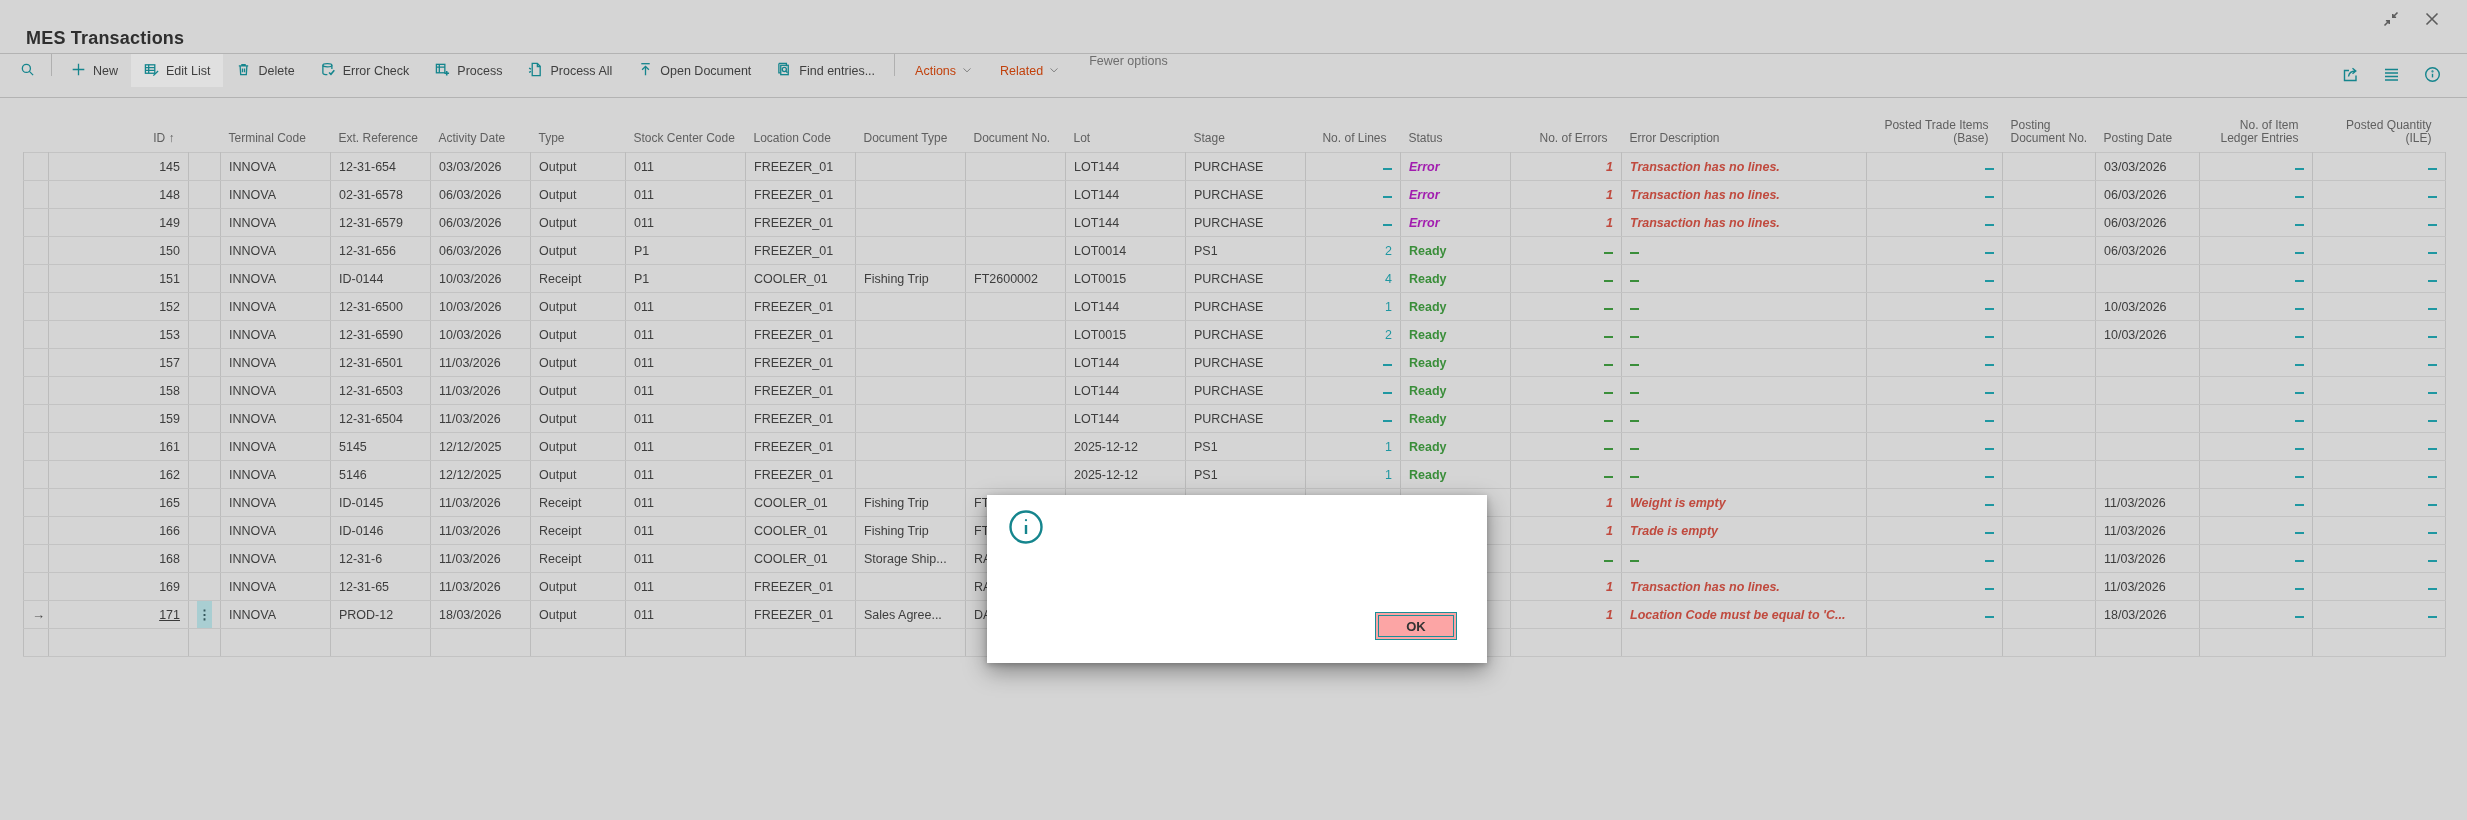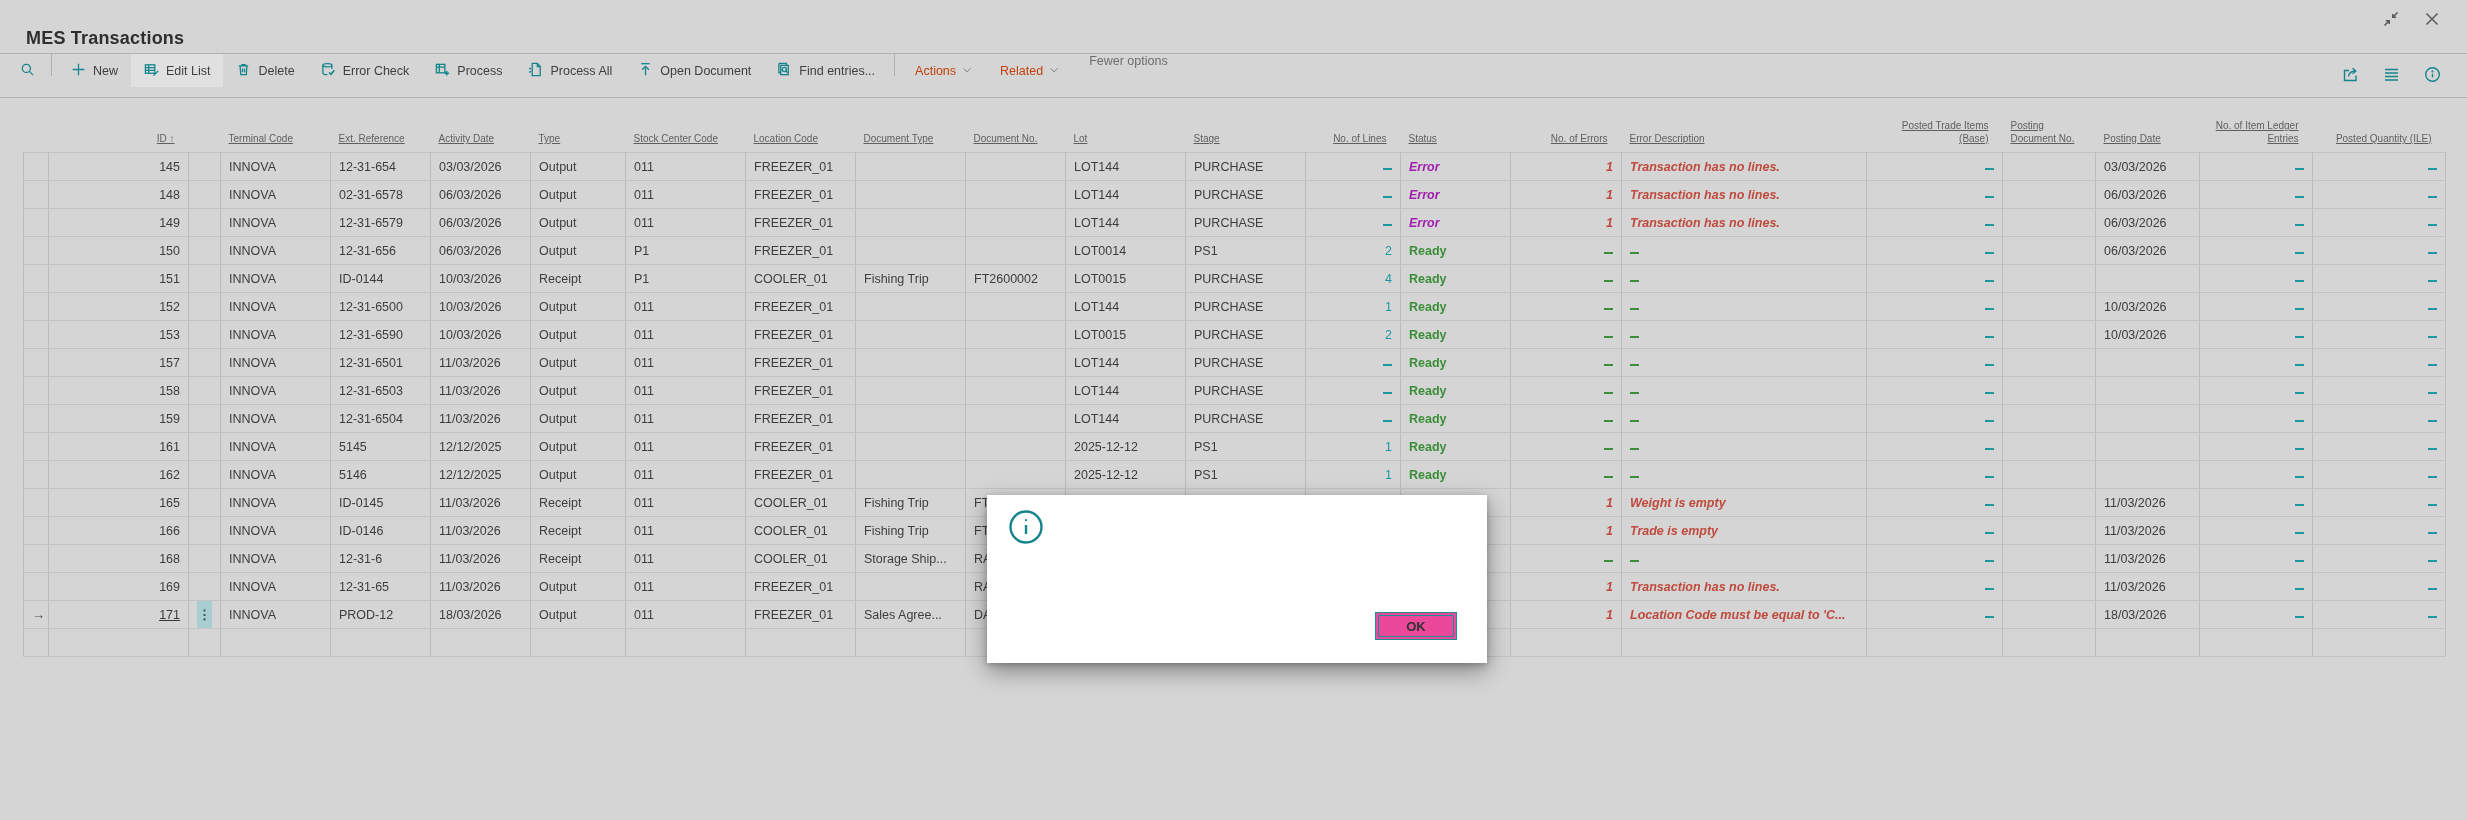--- a/index.html
+++ b/index.html
@@ -29,21 +29,21 @@
   .chev svg{stroke:#6a6a6a;stroke-width:1.3;fill:none;width:10px;height:10px;}
   .tb-fewer{padding:0 16px;font-size:12.5px;color:#6d6d6d;cursor:pointer;background:none;border:none;font-family:inherit;}
   .tb-right{position:absolute;right:26px;top:54px;height:43px;display:flex;align-items:center;gap:24px;}
   .tb-iconbtn{background:none;border:none;padding:0;cursor:pointer;display:flex;}
   .tb-iconbtn svg{stroke:#15858d;stroke-width:1.4;fill:none;width:17px;height:17px;}
 
   
   table.grid{position:absolute;left:23px;top:100px;width:2422px;border-collapse:collapse;table-layout:fixed;}
   table.grid th{
     border:none;vertical-align:bottom;padding:0 8px 7px 8px;
-    font-size:10px;font-weight:400;color:#5f5f5f;line-height:13px;text-align:left;height:45px;cursor:pointer;text-decoration:underline;
+    font-size:12px;font-weight:400;color:#5f5f5f;line-height:13px;text-align:left;height:45px;cursor:pointer;
   }
   table.grid th.r{text-align:right;padding-right:14px;}
   table.grid td{
     border:1px solid #bcbcbc;border-top-color:#c3c3c3;border-bottom-color:#c3c3c3;
     height:27px;padding:0 8px;font-size:12.5px;color:#3d3d3d;
     white-space:nowrap;overflow:hidden;cursor:default;
   }
   td.r{text-align:right;padding-right:14px;}
   td .lk{color:#1f97a1;}
   .st-e{color:#a21caf;font-weight:700;font-style:italic;}
@@ -59,21 +59,21 @@
 
   
   .dialog{
     position:absolute;left:987px;top:495px;width:500px;height:168px;background:#ffffff;
     box-shadow:0 8px 22px rgba(0,0,0,.38), 0 2px 6px rgba(0,0,0,.22);
   }
   .dlg-icon{position:absolute;left:21px;top:14px;width:36px;height:36px;}
   .dlg-icon svg{width:36px;height:36px;stroke:#15858d;fill:none;}
   .dlg-msg{position:absolute;left:76px;top:19px;width:345px;font-size:13.5px;line-height:1.5;color:#3f3f3f;}
   .dlg-ok{
-    position:absolute;right:30px;bottom:23px;width:82px;height:28px;background:#ec4899;
+    position:absolute;right:30px;bottom:23px;width:82px;height:28px;background:#fca5a5;
     border:1px solid #1a8f98;outline:1px solid #1a8f98;outline-offset:-4px;
     font-size:13px;font-weight:600;color:#333;font-family:inherit;cursor:pointer;
   }
 </style>
 </head>
 <body>
 
 <div class="titlebar">
   <div class="page-title">MES Transactions</div>
   <div class="winctl">

